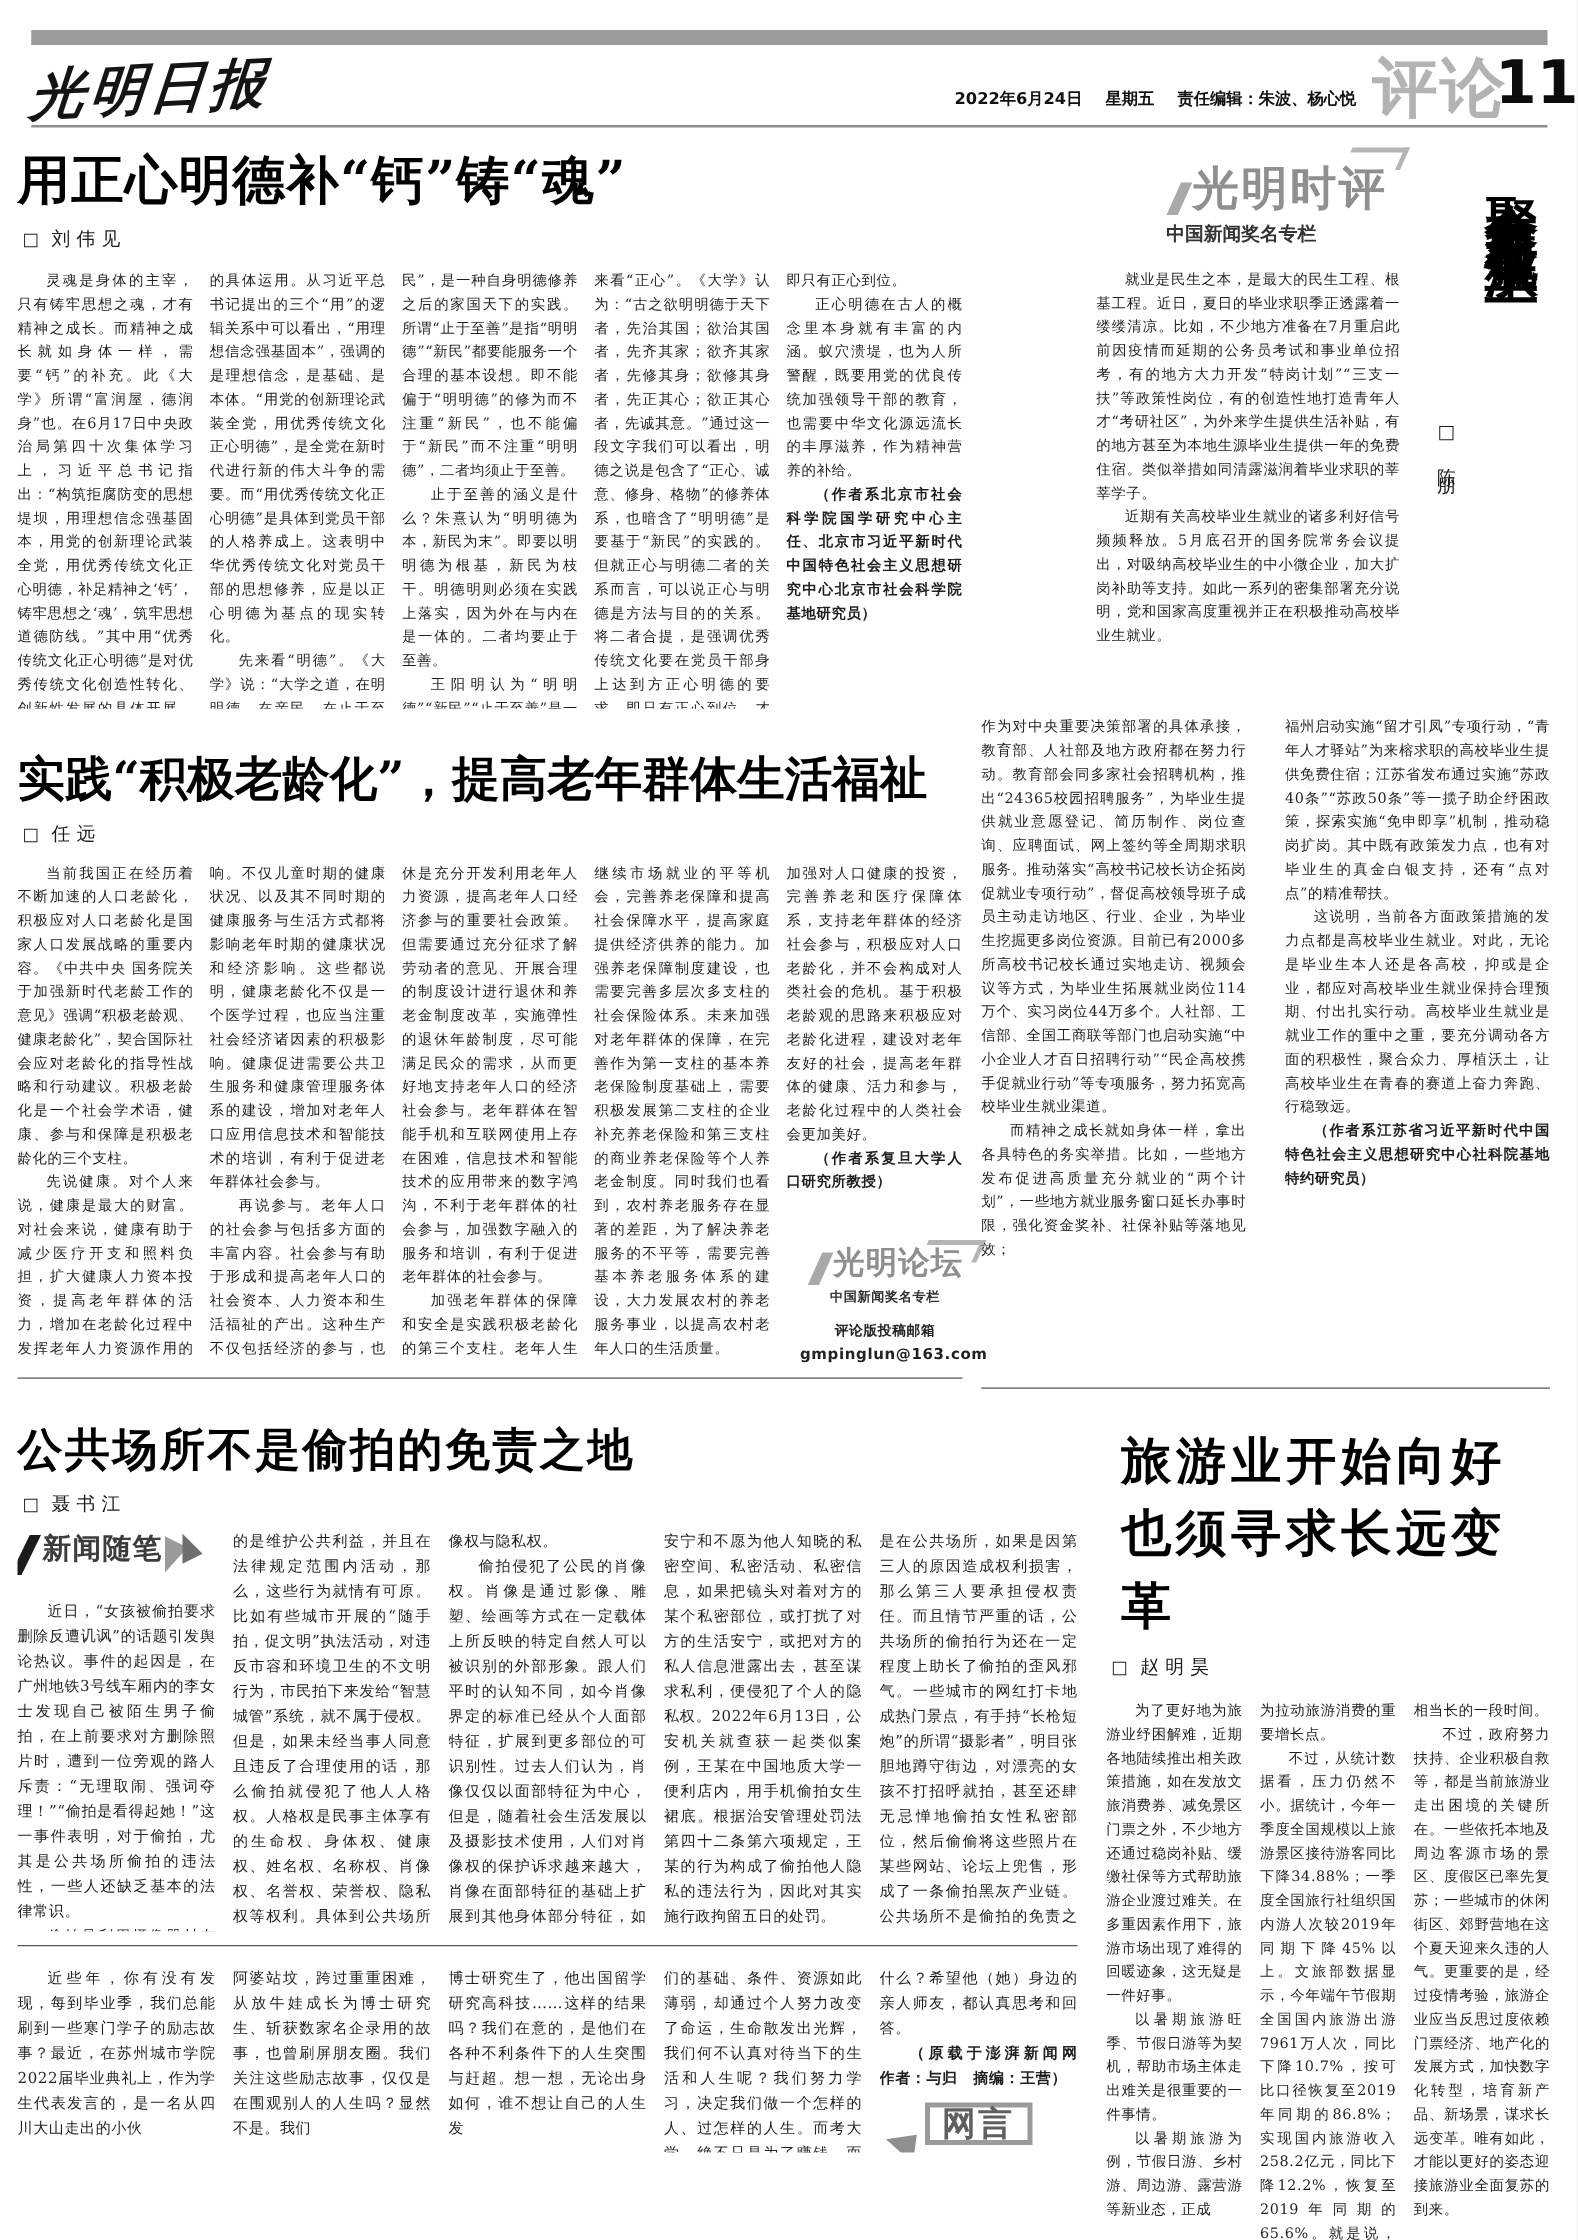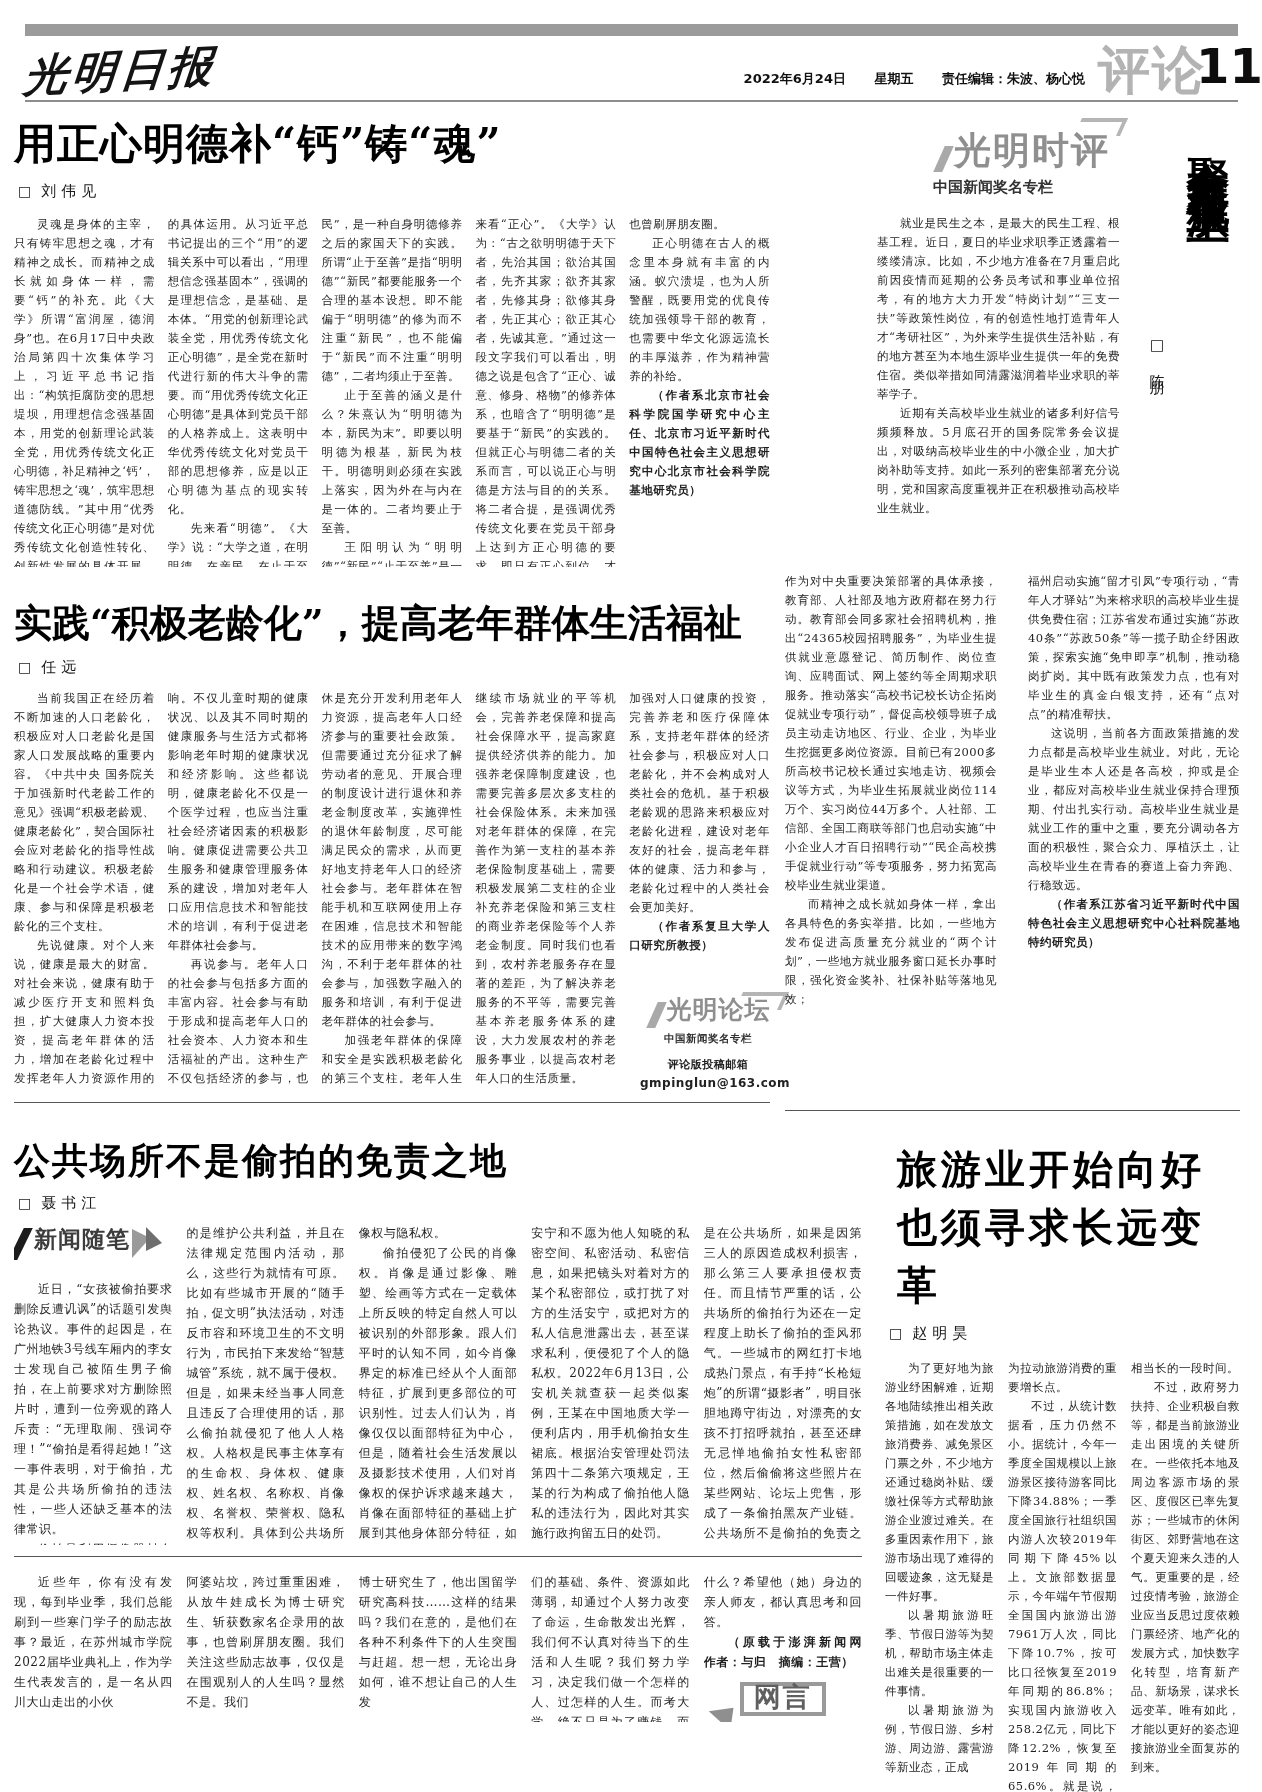--- a/index.html
+++ b/index.html
@@ -5,21 +5,21 @@
   html,body{margin:0;padding:0;background:#e8e8e8;}
   .page{position:relative;width:1262px;height:1792px;background:#ffffff;overflow:hidden;
         font-family:"DejaVu Serif",serif;color:#1f1f1f;}
   
   .topbar{position:absolute;left:25px;top:24px;width:1213px;height:12px;background:#9b9b9b;}
   .masthead{position:absolute;left:24px;top:42px;font-family:"DejaVu Serif",serif;
             font-style:italic;font-weight:900;font-size:44px;color:#141414;
             transform:rotate(-3deg) skewX(-8deg);letter-spacing:4px;}
   .dateline{position:absolute;left:640px;top:70px;width:445px;text-align:right;
             font-family:"DejaVu Sans",sans-serif;font-weight:bold;font-size:13px;color:#111;}
-  .dateline span{margin-left:24px;}
+  .dateline span{margin-left:14px;}
   .section-title{position:absolute;left:1098px;top:36px;font-family:"DejaVu Sans",sans-serif;
             font-weight:900;font-size:52px;color:#b3b3b3;letter-spacing:2px;}
   .page-num{position:absolute;left:1196px;top:38px;font-family:"DejaVu Sans",sans-serif;
             font-weight:900;font-size:48px;color:#0d0d0d;}
   .head-rule{position:absolute;left:25px;top:100px;width:1213px;height:2px;background:#8d8d8d;}
   
   .art{position:absolute;}
   .hl{margin:0;font-family:"DejaVu Serif",serif;font-weight:900;color:#000;}
   .byline{font-family:"DejaVu Serif",serif;font-size:15px;color:#1a1a1a;margin:10px 0 0 4px;}
   .byline .sq{margin-right:10px;font-size:14px;}
@@ -85,21 +85,21 @@
   
   #art-f{left:14px;top:1560px;width:848px;height:232px;}
   #art-f .hl{font-size:23px;line-height:30px;padding-top:34px;letter-spacing:1px;}
   #art-f .cols{margin-top:12px;height:150px;gap:14px;}
   
   .wangyan{position:relative;height:62px;margin-top:8px;}
   .wy-arrow{position:absolute;left:4px;top:26px;width:0;height:0;
        border-right:24px solid #8f8f8f;border-top:7px solid transparent;border-bottom:16px solid transparent;
        transform:rotate(8deg);}
   .wy-frame{position:absolute;left:36px;top:2px;padding:3px 10px;border:4px solid #9a9a9a;
-       font-family:Liberation Mono, monospace;font-weight:900;font-size:27px;color:#5f5f5f;letter-spacing:2px;}
+       font-family:Liberation Serif, serif;font-weight:900;font-size:27px;color:#5f5f5f;letter-spacing:2px;}
 </style>
 </head>
 <body>
 
 <div class="page">
 
   <div class="topbar"></div>
   <div class="masthead">光明日报</div>
   <div class="dateline">
     <span>2022年6月24日</span>
@@ -125,21 +125,21 @@
         </div>
         <div class="col">
           <p class="p f">民”，是一种自身明德修养之后的家国天下的实践。所谓“止于至善”是指“明明德”“新民”都要能服务一个合理的基本设想。即不能偏于“明明德”的修为而不注重“新民”，也不能偏于“新民”而不注重“明明德”，二者均须止于至善。</p>
           <p class="p">止于至善的涵义是什么？朱熹认为“明明德为本，新民为末”。即要以明明德为根基，新民为枝干。明德明则必须在实践上落实，因为外在与内在是一体的。二者均要止于至善。</p>
           <p class="p">王阳明认为“明明德”“新民”“止于至善”是一体之关系。新时代领导干部的修身问题要借鉴这种传统的修身智慧。</p>
         </div>
         <div class="col">
           <p class="p f">来看“正心”。《大学》认为：“古之欲明明德于天下者，先治其国；欲治其国者，先齐其家；欲齐其家者，先修其身；欲修其身者，先正其心；欲正其心者，先诚其意。”通过这一段文字我们可以看出，明德之说是包含了“正心、诚意、修身、格物”的修养体系，也暗含了“明明德”是要基于“新民”的实践的。但就正心与明德二者的关系而言，可以说正心与明德是方法与目的的关系。将二者合提，是强调优秀传统文化要在党员干部身上达到方正心明德的要求。即只有正心到位，才能达到明</p>
         </div>
         <div class="col">
-          <p class="p f">也曾刷屏朋友圈。</p>
+          <p class="p f">即只有正心到位。</p>
           <p class="p">正心明德在古人的概念里本身就有丰富的内涵。蚁穴溃堤，也为人所警醒，既要用党的优良传统加强领导干部的教育，也需要中华文化源远流长的丰厚滋养，作为精神营养的补给。</p>
           <p class="p b">（作者系北京市社会科学院国学研究中心主任、北京市习近平新时代中国特色社会主义思想研究中心北京市社会科学院基地研究员）</p>
         </div>
       </div>
   </section>
 
   <section class="art" id="art-c">
     <h1 class="hl">实践“积极老龄化”，提高老年群体生活福祉</h1>
     <div class="byline">
       <span class="sq">□</span><span class="nm">任远</span>

